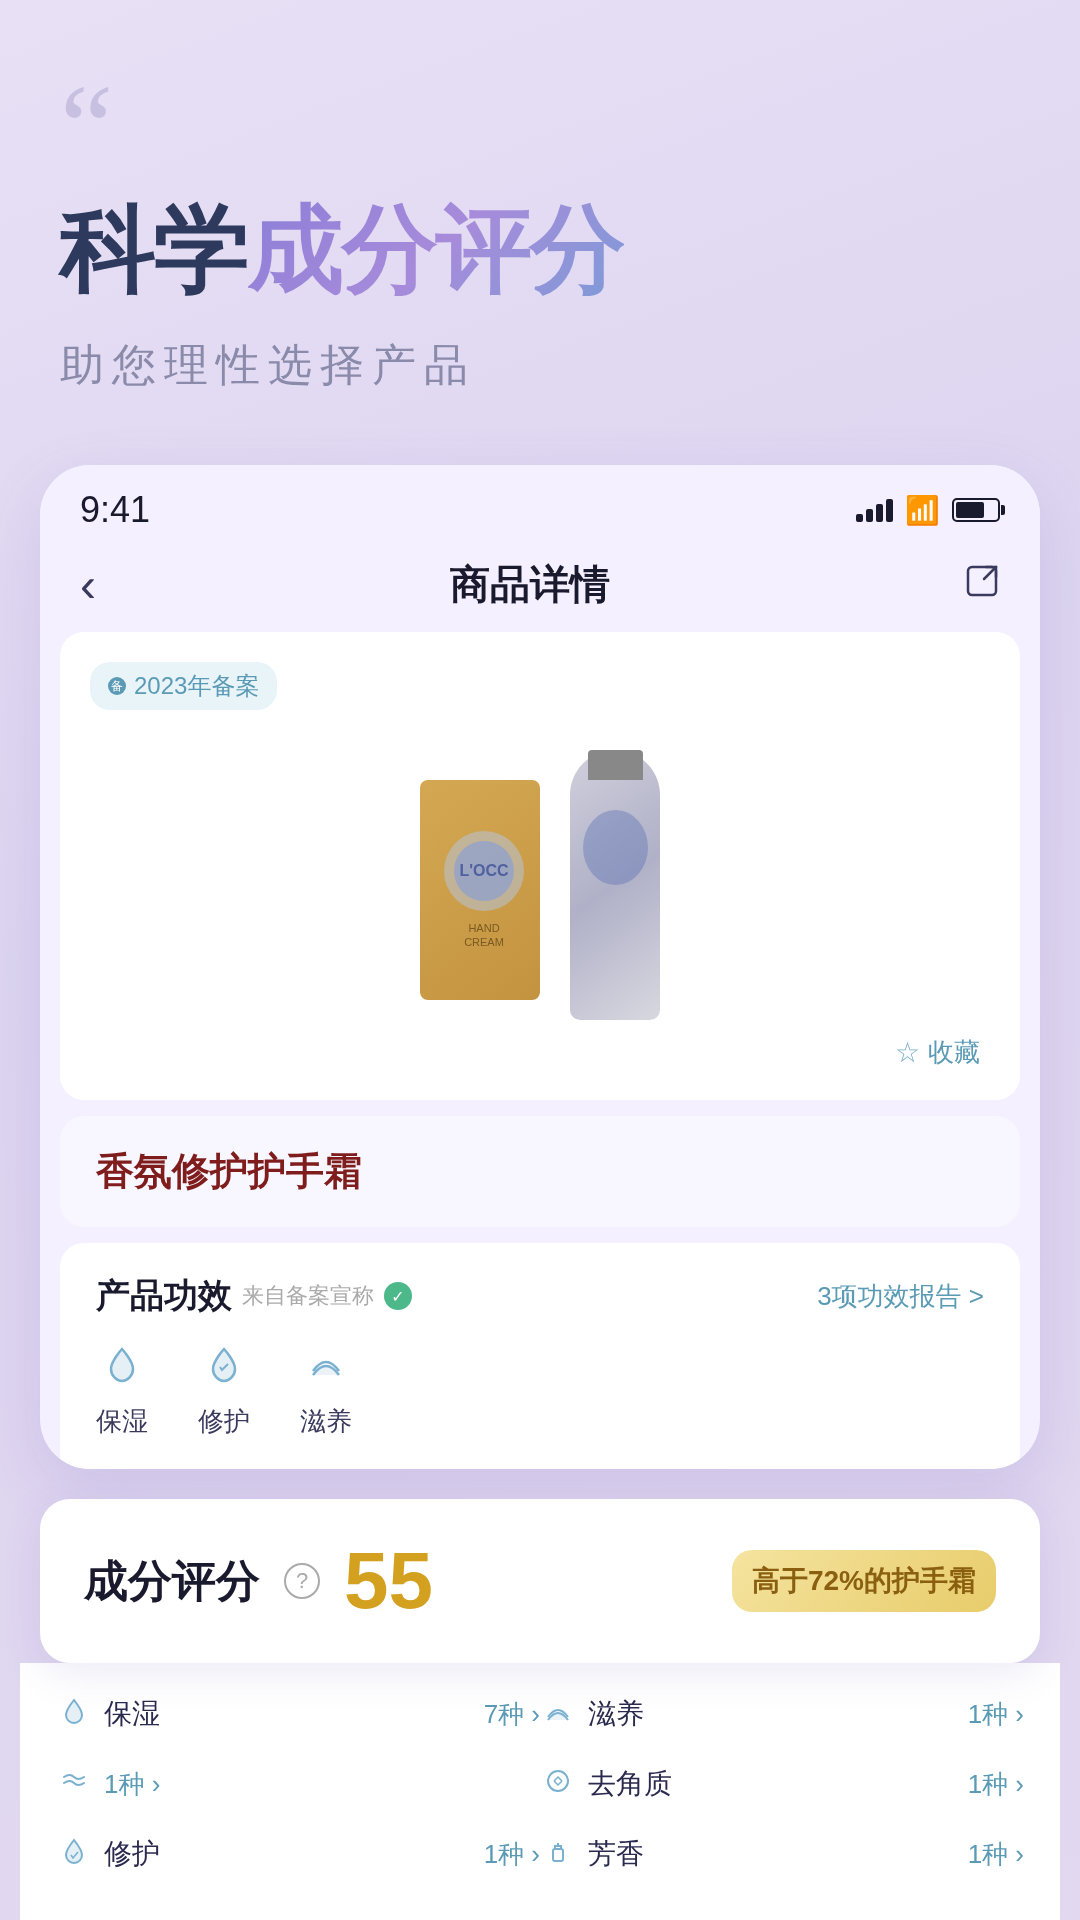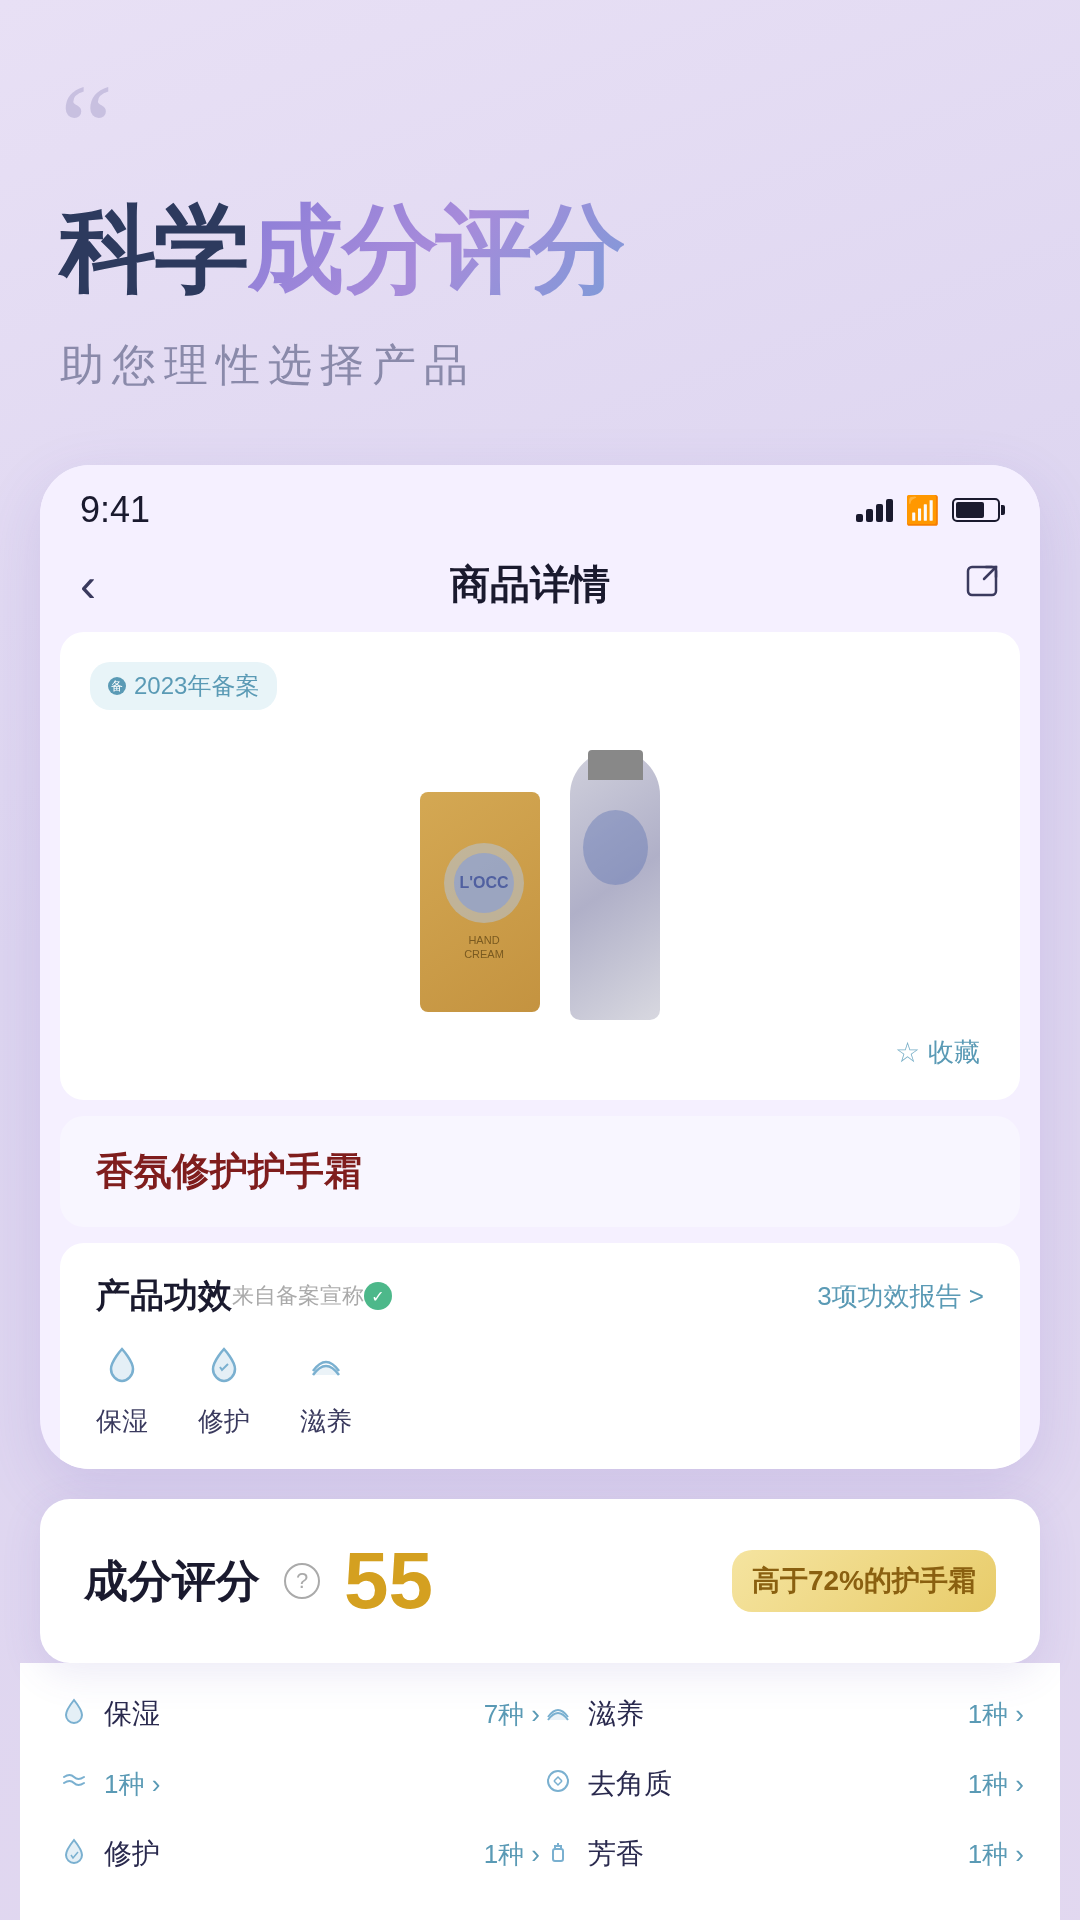--- a/index.html
+++ b/index.html
@@ -242,20 +242,21 @@
     .effects-header {
       display: flex;
       justify-content: space-between;
       align-items: center;
       margin-bottom: 24px;
     }
 
     .effects-title-group {
       display: flex;
       align-items: center;
+      gap: 10px;
     }
 
     .effects-title {
       font-size: 34px;
       font-weight: 700;
       color: #1a1a2e;
     }
 
     .effects-subtitle {
       font-size: 22px;
@@ -448,21 +449,21 @@
 
   <div class="product-section">
     <div class="product-badge">
       <div class="badge-dot">备</div>
       <span>2023年备案</span>
     </div>
     <div class="product-image-area">
 
       <div style="position:relative; width:260px; height:300px;">
 
-        <div style="position:absolute; left:10px; top:42px; width:120px; height:220px; background:linear-gradient(145deg,#d4a853,#c49340); border-radius:8px; display:flex; flex-direction:column; align-items:center; justify-content:center;padding-left:8px;">
+        <div style="position:absolute; left:10px; top:30px; width:120px; height:220px; background:linear-gradient(145deg,#d4a853,#c49340); border-radius:8px; display:flex; flex-direction:column; align-items:center; justify-content:center;padding-left:8px;">
           <div style="width:80px; height:80px; border-radius:50%; background:rgba(180,200,230,0.5); display:flex; align-items:center; justify-content:center; margin-bottom:10px;">
             <div style="width:60px; height:60px; border-radius:50%; background:rgba(140,160,210,0.7); display:flex; align-items:center; justify-content:center;">
               <span style="font-size:16px; color:#5060a0; font-weight:700;">L'OCC</span>
             </div>
           </div>
           <div style="font-size:11px; color:#7a5a20; text-align:center; line-height:1.3;">HAND<br>CREAM</div>
         </div>
 
         <div style="position:absolute; right:10px; top:0; width:90px; height:270px; background:linear-gradient(145deg,#d0d0dc,#b0b0c8,#d8d8e0); border-radius:45px 45px 10px 10px; display:flex; flex-direction:column; align-items:center;">
           <div style="width:55px; height:30px; background:#888; border-radius:4px 4px 0 0;"></div>

